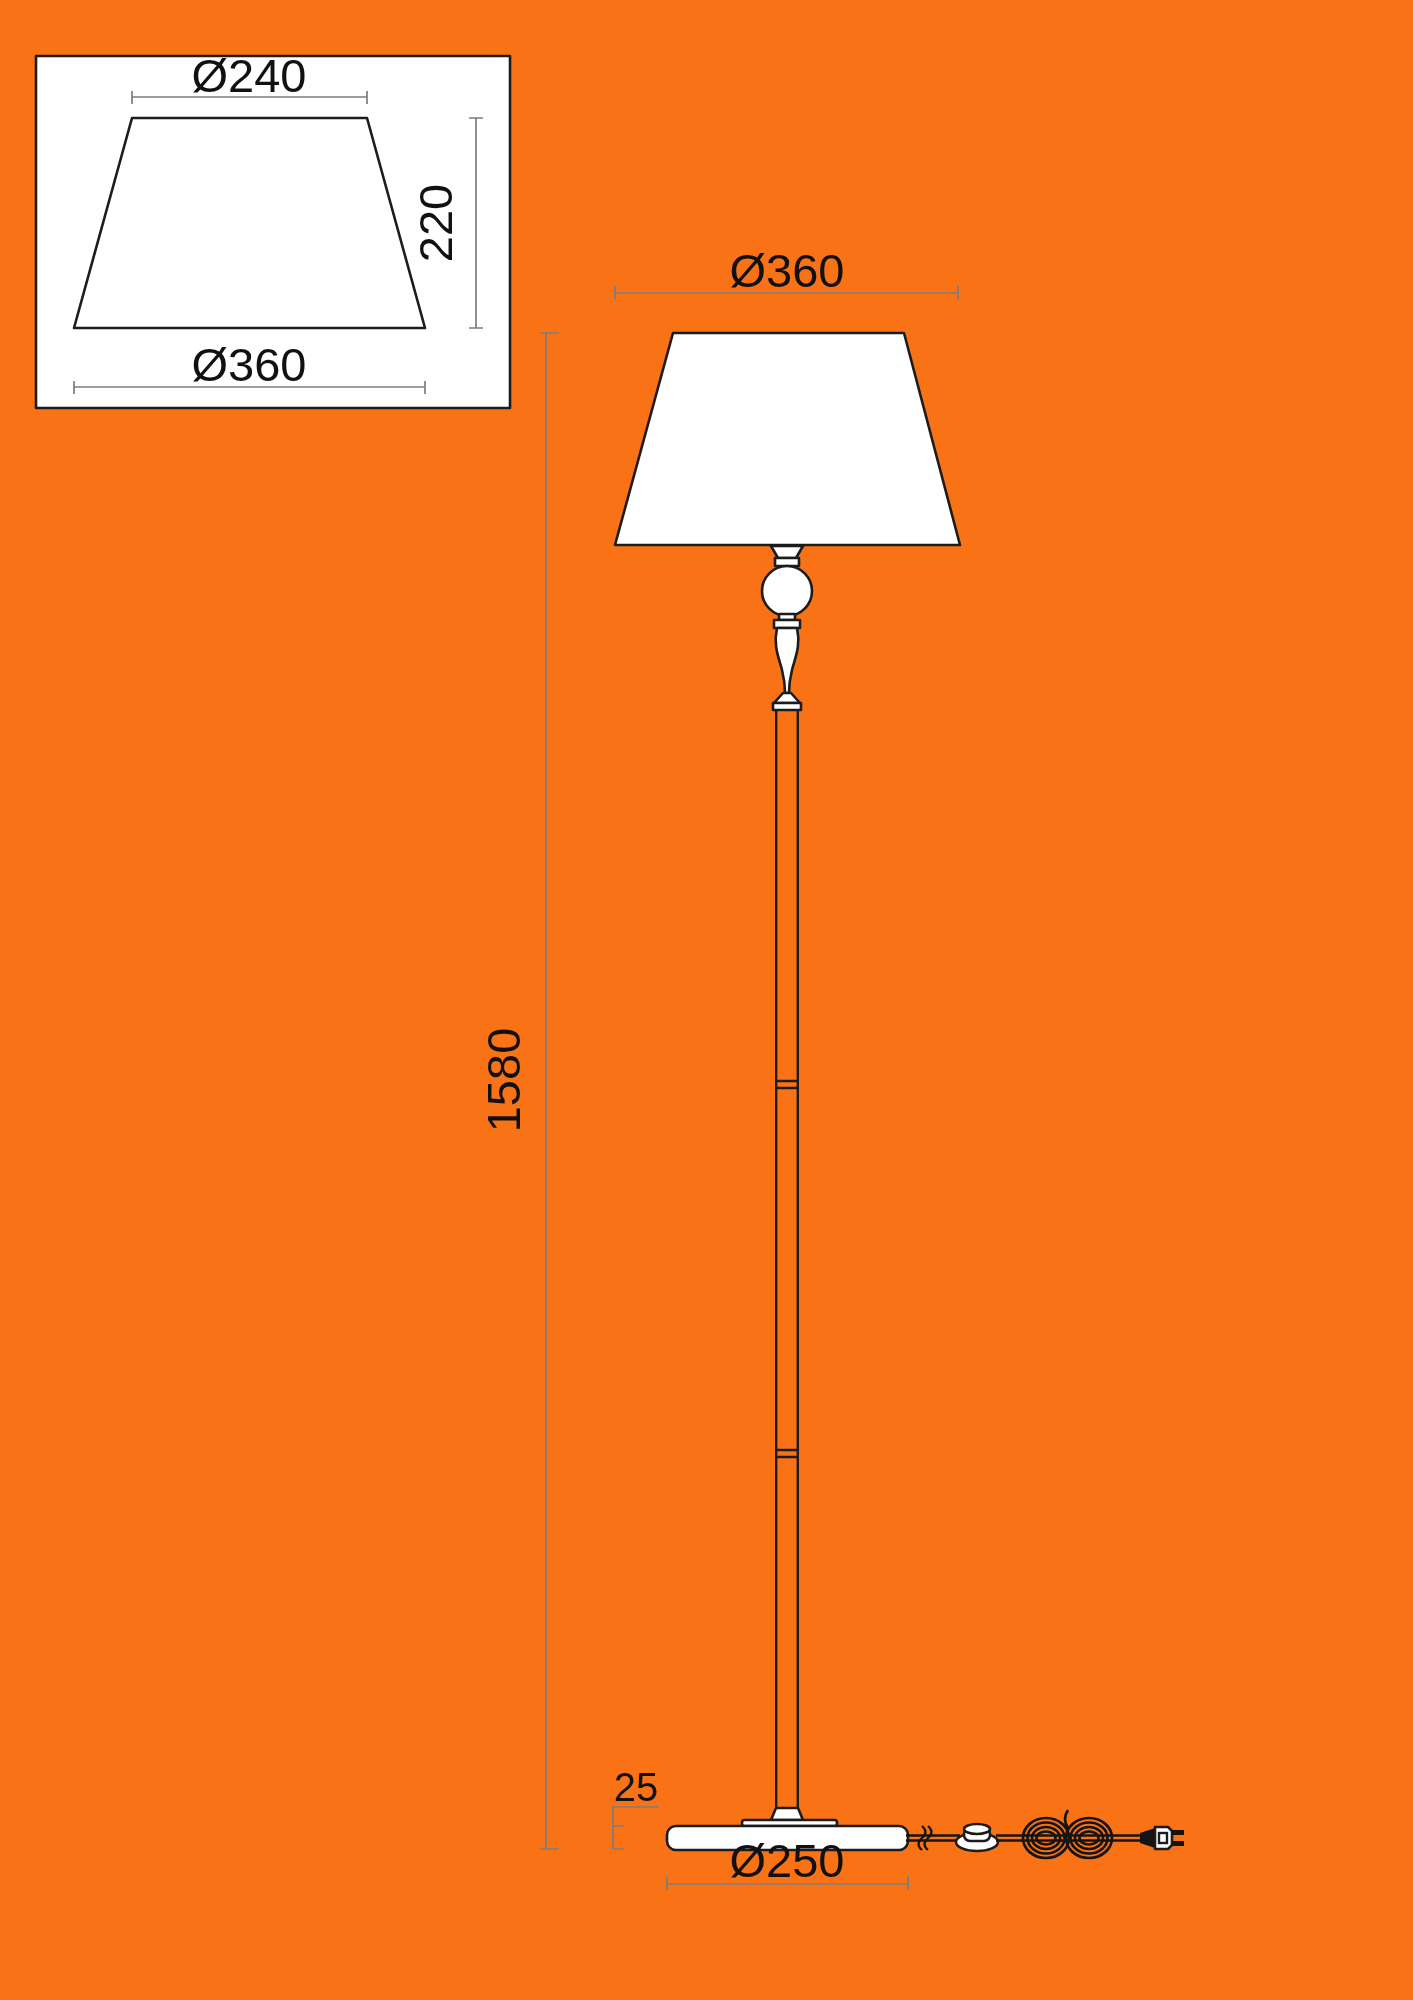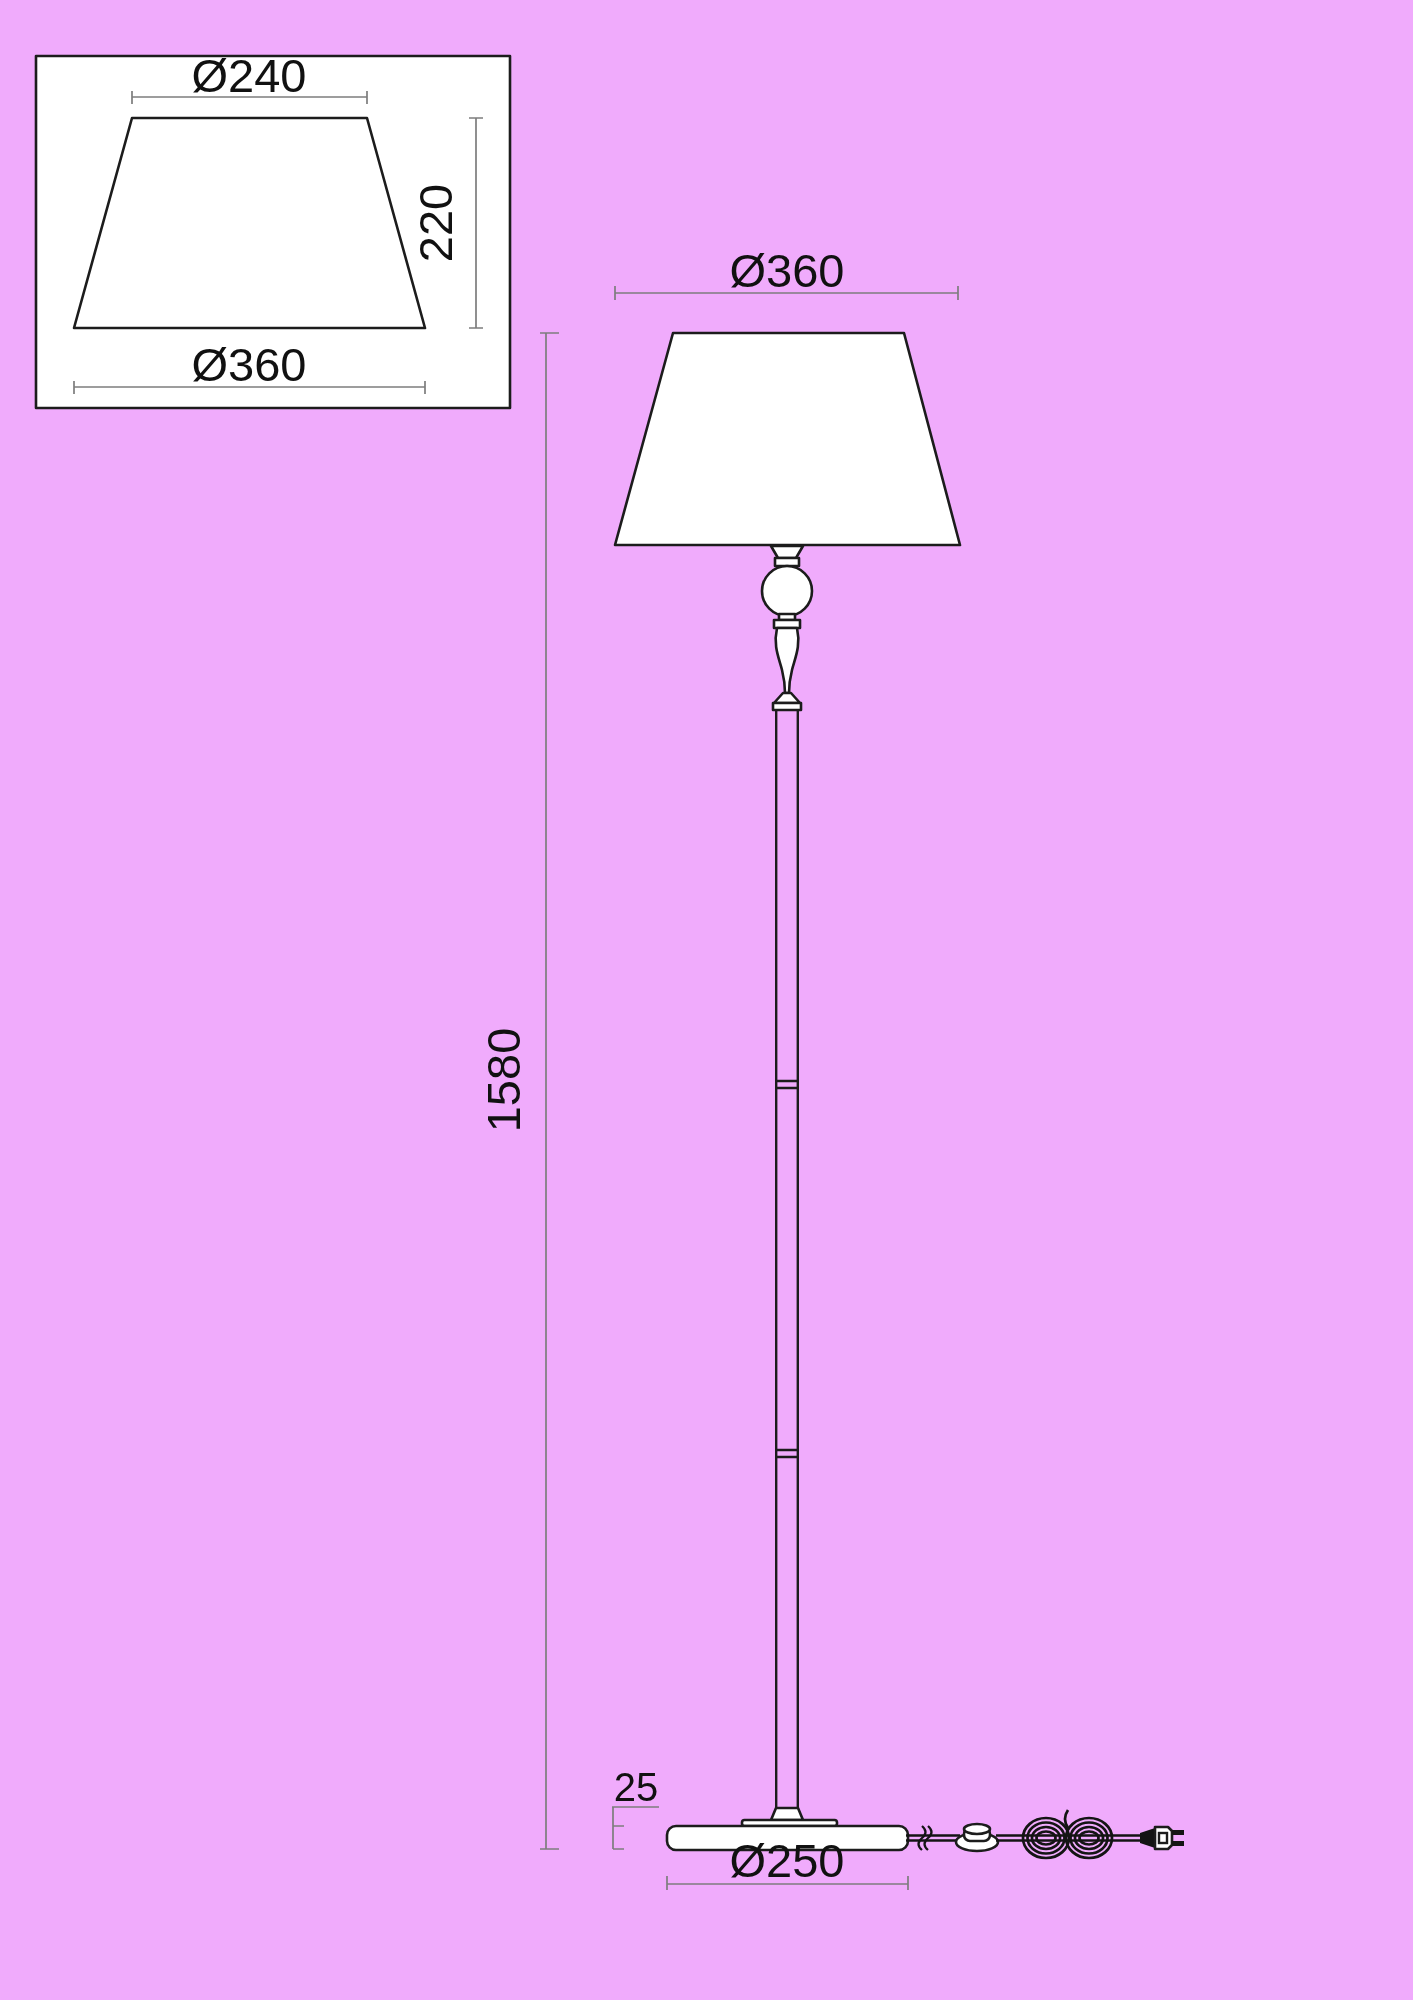--- a/index.html
+++ b/index.html
@@ -1,20 +1,20 @@
 <!DOCTYPE html>
 <html><head>
 <meta charset="utf-8">
 <style>
   html, body { margin: 0; padding: 0; background: #ffffff; }
   .page {
     position: relative;
     width: 1413px;
     height: 2000px;
-    background: #f0abfc;
+    background: #f97316;
     font-family: "Liberation Sans", sans-serif;
     overflow: hidden;
   }
   .page svg { position: absolute; left: 0; top: 0; }
   text {
     fill: #111111;
     font-family: "Liberation Sans", sans-serif;
   }
   .dim-text  { font-size: 47px; }
   .dim-text-sm { font-size: 40px; }

